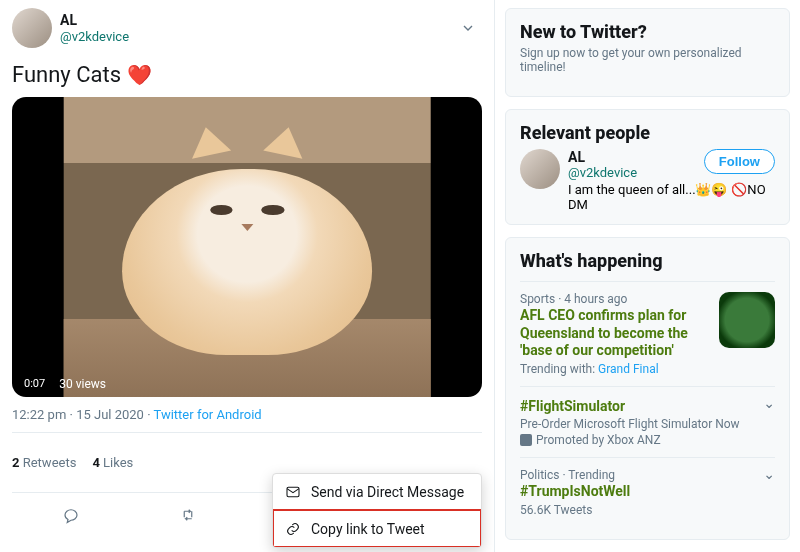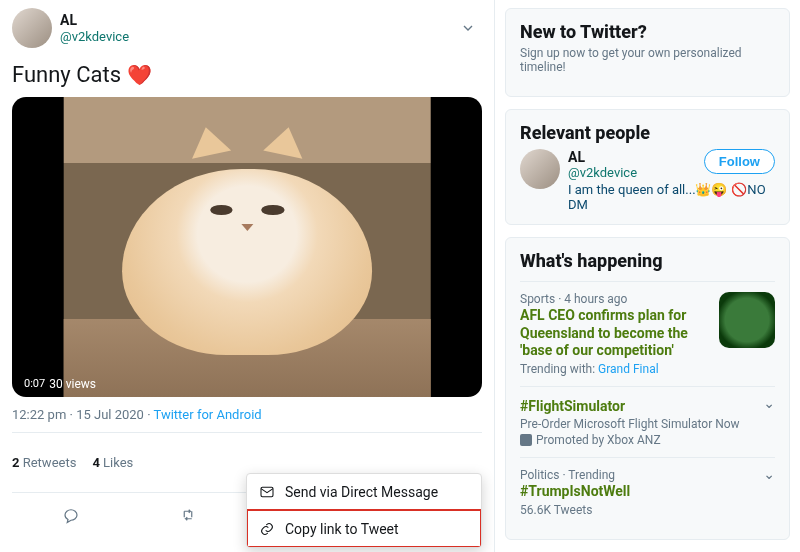--- a/index.html
+++ b/index.html
@@ -39,56 +39,56 @@
     border-radius: 48% 48% 42% 42% / 55% 55% 45% 45%;
   }
   .cat-ear-l, .cat-ear-r { position:absolute; top:10%; width:0; height:0; border-left:20px solid transparent; border-right:20px solid transparent; border-bottom:28px solid #e9c79a; }
   .cat-ear-l { left:34%; transform:rotate(-12deg); }
   .cat-ear-r { right:34%; transform:rotate(12deg); }
   .cat-face { position:absolute; left:50%; top:30%; transform:translateX(-50%); width:28%; height:22%; }
   .eye { position:absolute; top:28%; width:22%; height:14%; background:#4a3b2e; border-radius:50%; }
   .eye.l{ left:14%; } .eye.r{ right:14%; }
   .nose { position:absolute; left:50%; top:56%; transform:translateX(-50%); width:0;height:0; border-left:6px solid transparent; border-right:6px solid transparent; border-top:7px solid #a77a5e; }
   .table-top { position:absolute; left:0; right:0; bottom:0; height:26%; background:linear-gradient(#a5886b,#8e7257); }
-  .video-meta { position:absolute; left:8px; bottom:6px; color:#fff; font-size:12px; display:flex; align-items:center; }
+  .video-meta { position:absolute; left:8px; bottom:6px; color:#fff; font-size:12px; display:flex; gap:10px; align-items:center; }
   .video-meta .dur { background:rgba(0,0,0,.4); padding:1px 4px; border-radius:3px; font-size:11px; }
 
   .time-line { margin-top:10px; color:#657786; font-size:13px; }
   .source-link { color:#1da1f2; }
 
   .stats { margin-top:10px; padding:22px 0; border-top:1px solid #e6ecf0; border-bottom:1px solid #e6ecf0; font-size:13px; color:#657786; display:flex; gap:16px;}
   .stats b { color:#14171a; font-weight:700; }
 
   .actions-row { display:flex; padding:6px 0; color:#657786; }
   .action-cell { flex:1; display:flex; align-items:center; justify-content:center; height:32px; }
   .action-cell svg { width:18px; height:18px; fill:none; stroke:#657786; stroke-width:1.6; }
 
   
   .dropdown {
-    position:absolute; right:12px; bottom:4px; width:236px;
+    position:absolute; right:12px; bottom:4px; width:210px;
     background:#fff; border:1px solid #ddd; border-radius:4px;
     box-shadow:0 4px 14px rgba(0,0,0,.18); overflow:hidden;
   }
   .dd-item { display:flex; align-items:center; gap:10px; padding:10px 12px; font-size:14px; color:#14171a; border-top:1px solid #eee; }
   .dd-item:first-child{ border-top:none; }
   .dd-item svg{ width:16px; height:16px; stroke:#14171a; fill:none; stroke-width:1.6; flex-shrink:0; }
   .highlight-box { outline:2px solid #d93025; outline-offset:-1px; }
 
   
   .card { border:1px solid #e6ecf0; background:#f7f9fa; border-radius:6px; padding:12px 14px; margin-bottom:12px; }
   .card h2 { font-size:18px; font-weight:800; margin-bottom:4px; color:#14171a; }
   .signup-text { color:#657786; font-size:12px; margin-bottom:10px; }
   .signup-btn { display:block; width:100%; background:#1da1f2; color:#fff; border:none; border-radius:999px; padding:9px 0; font-weight:700; font-size:14px; text-align:center; }
 
   .rel-person { display:flex; gap:8px; margin-top:6px; }
   .mini-avatar{ width:40px; height:40px; border-radius:50%; background:linear-gradient(135deg,#e0d7cf,#9c8f82); flex-shrink:0; }
   .rel-info { flex:1; font-size:13px; }
   .rel-top { display:flex; align-items:flex-start; }
   .follow-btn { margin-left:auto; border:1px solid #1da1f2; color:#1da1f2; background:#fff; border-radius:999px; padding:4px 14px; font-size:13px; font-weight:700; }
-  .bio { color:#0c4a6e; font-size:13px; margin-top:2px; }
+  .bio { color:#000000; font-size:13px; margin-top:2px; }
 
   .wh-section h2 { font-size:18px; font-weight:800; padding-bottom:6px; }
   .trend { padding:10px 0; border-top:1px solid #e6ecf0; display:flex; gap:8px; position:relative; }
   .trend:first-of-type{ border-top:1px solid #e6ecf0; }
   .trend-main { flex:1; min-width:0; }
   .trend .meta { color:#657786; font-size:12px; }
   .trend .title { font-weight:700; font-size:14px; color:#4d7c0f; margin-top:1px; line-height:1.25; }
   .trend .sub { color:#657786; font-size:12px; margin-top:2px; }
   .trend .sub .link{ color:#1da1f2; }
   .thumb { width:56px; height:56px; border-radius:10px; flex-shrink:0; background:#ccc; }

